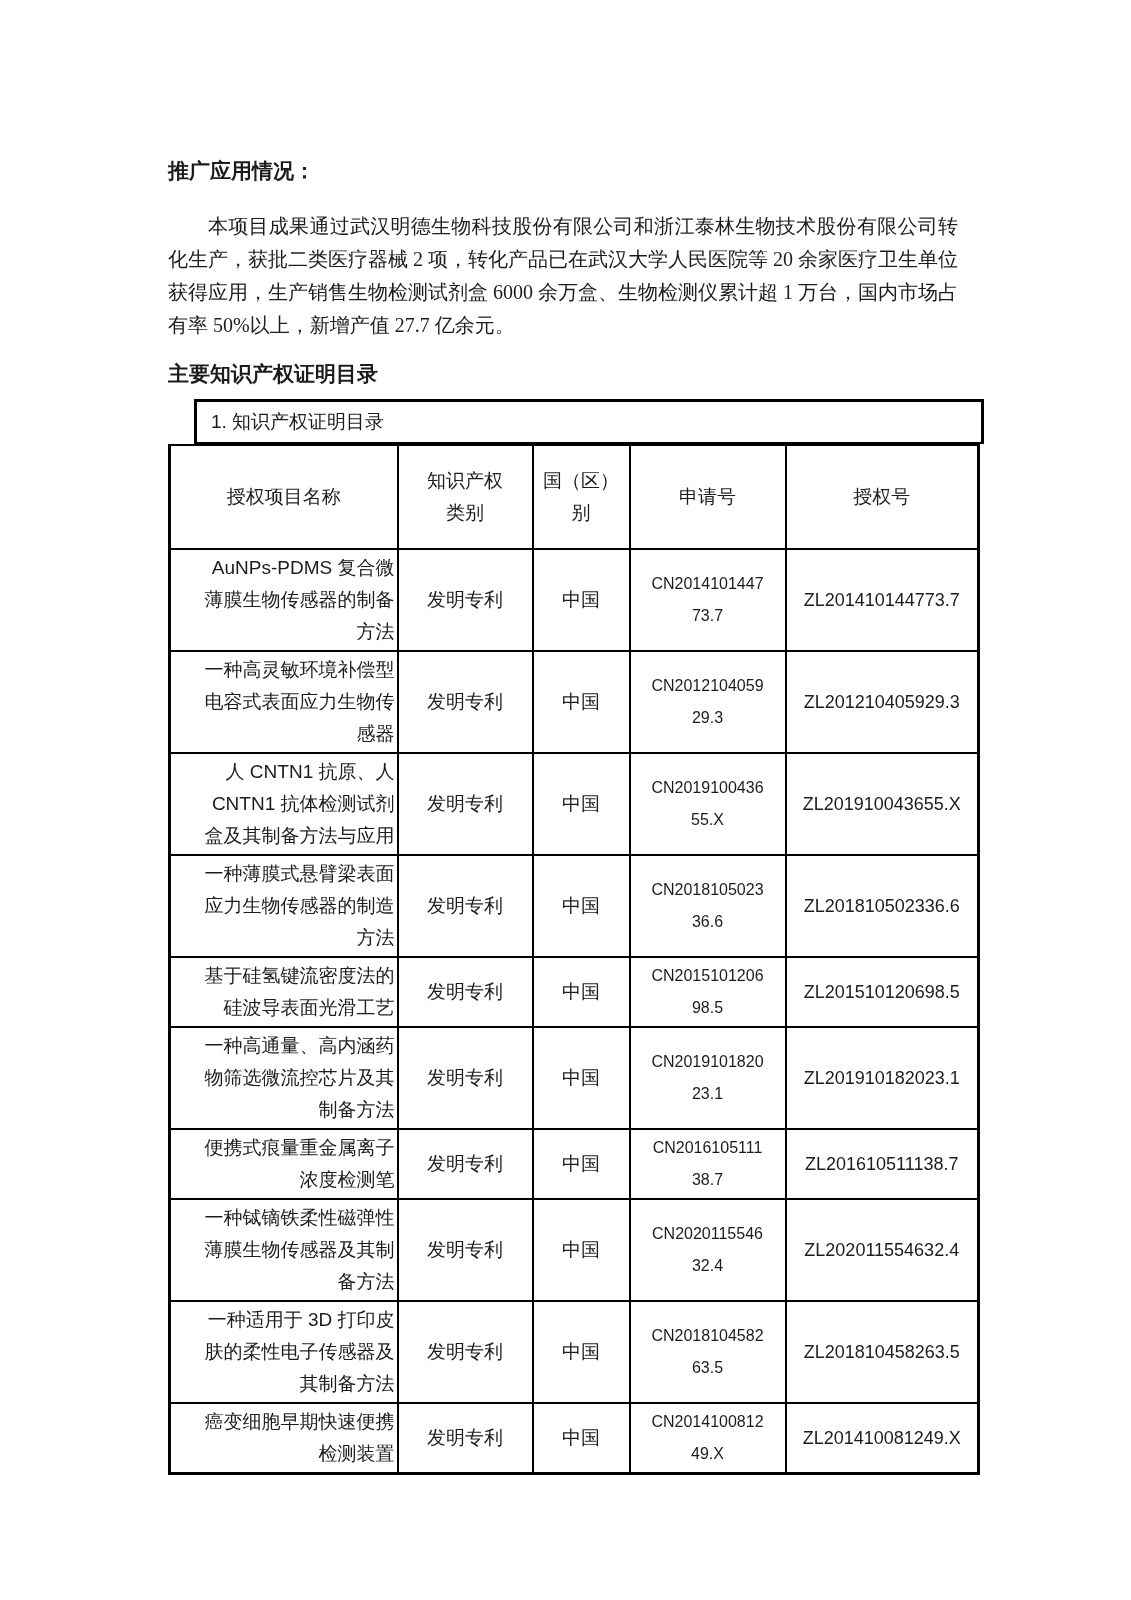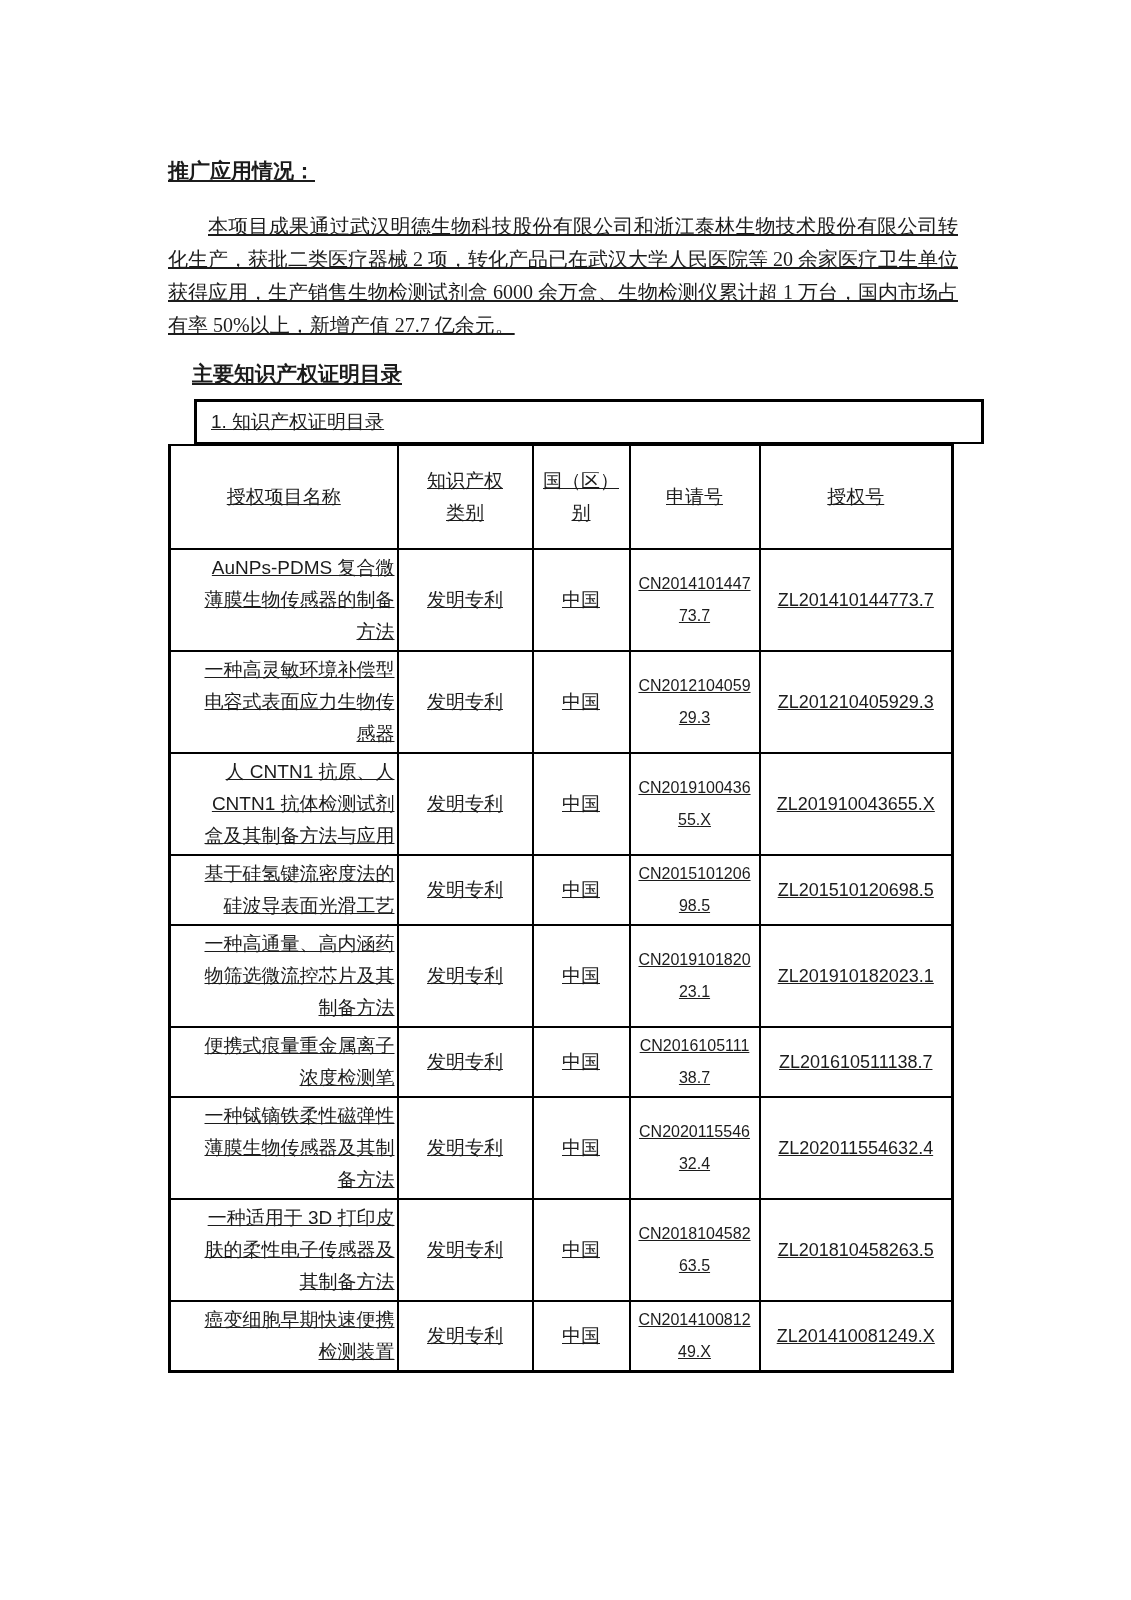--- a/index.html
+++ b/index.html
@@ -1,43 +1,43 @@
 <!DOCTYPE html>
 <html><head>
 <meta charset="utf-8">
 <style>
   * { box-sizing: border-box; margin: 0; padding: 0; }
   html,body { width:1131px; height:1600px; background:#ffffff; }
   body { font-family:"Liberation Serif","DejaVu Serif",serif; color:#1c1c1c; }
   .page { position:relative; width:1131px; height:1600px; background:#ffffff; overflow:hidden; }
-  .content { position:absolute; left:168px; top:156px; width:790px;text-decoration:underline; }
+  .content { position:absolute; left:168px; top:156px; width:790px; }
 
   .sec-heading { font-size:21px; font-weight:bold; line-height:30px;
                  font-family:"DejaVu Serif","Liberation Serif",serif; }
   .para { margin-top:24px; font-size:20px; line-height:33px; text-align:justify;
           text-indent:2em; font-family:"Liberation Serif","DejaVu Serif",serif; }
-  .sec-heading.second { margin-top:17px;margin-left:24px; }
+  .sec-heading.second { margin-top:17px; }
 
   .title-box { margin-top:10px; width:790px; height:45px;
                border:3px solid #000; border-bottom-width:2px;
                display:flex; align-items:center; padding-left:14px;
                font-size:19px; font-family:"Liberation Sans","DejaVu Sans",sans-serif;margin-left:26px; }
 
   table.ip-table { border-collapse:collapse; table-layout:fixed; width:780px;
                    border:3px solid #000; border-top-width:0;
                    font-family:"Liberation Sans","DejaVu Sans",sans-serif; }
   .ip-table th, .ip-table td { border:2px solid #000; text-align:center; vertical-align:middle;
                                font-weight:normal; font-size:19px; line-height:32px;
                                padding:2px 2px; overflow:hidden; }
   .ip-table th { height:104px; white-space:pre-line;
                  font-family:"Liberation Sans","DejaVu Sans",sans-serif; }
   .col1 { width:228px; }
   .col2 { width:135px; }
   .col3 { width:97px; }
-  .col4 { width:130px; }
+  .col4 { width:156px; }
   .col5 { width:193px; }
   td.name { white-space:pre-line; font-family:"Liberation Sans","DejaVu Sans",sans-serif;text-align:right; }
   td.ser  { font-family:"Liberation Serif","DejaVu Serif",serif; }
   td.appno { white-space:pre-line; font-family:"Liberation Sans","DejaVu Sans",sans-serif;
              font-size:16px; letter-spacing:0; }
   td.grantno { font-family:"Liberation Sans","DejaVu Sans",sans-serif; font-size:18px;
                padding:14px 0; }
 </style>
 </head>
 <body>
@@ -91,20 +91,30 @@
           <td class="col1 name">人 CNTN1 抗原、人
 CNTN1 抗体检测试剂
 盒及其制备方法与应用</td>
           <td class="col2 ser">发明专利</td>
           <td class="col3 ser">中国</td>
           <td class="col4 appno">CN2019100436
 55.X</td>
           <td class="col5 grantno">ZL201910043655.X</td>
         </tr>
         <tr>
+          <td class="col1 name">一种薄膜式悬臂梁表面
+应力生物传感器的制造
+方法</td>
+          <td class="col2 ser">发明专利</td>
+          <td class="col3 ser">中国</td>
+          <td class="col4 appno">CN2018105023
+36.6</td>
+          <td class="col5 grantno">ZL201810502336.6</td>
+        </tr>
+        <tr>
           <td class="col1 name">基于硅氢键流密度法的
 硅波导表面光滑工艺</td>
           <td class="col2 ser">发明专利</td>
           <td class="col3 ser">中国</td>
           <td class="col4 appno">CN2015101206
 98.5</td>
           <td class="col5 grantno">ZL201510120698.5</td>
         </tr>
         <tr>
           <td class="col1 name">一种高通量、高内涵药

